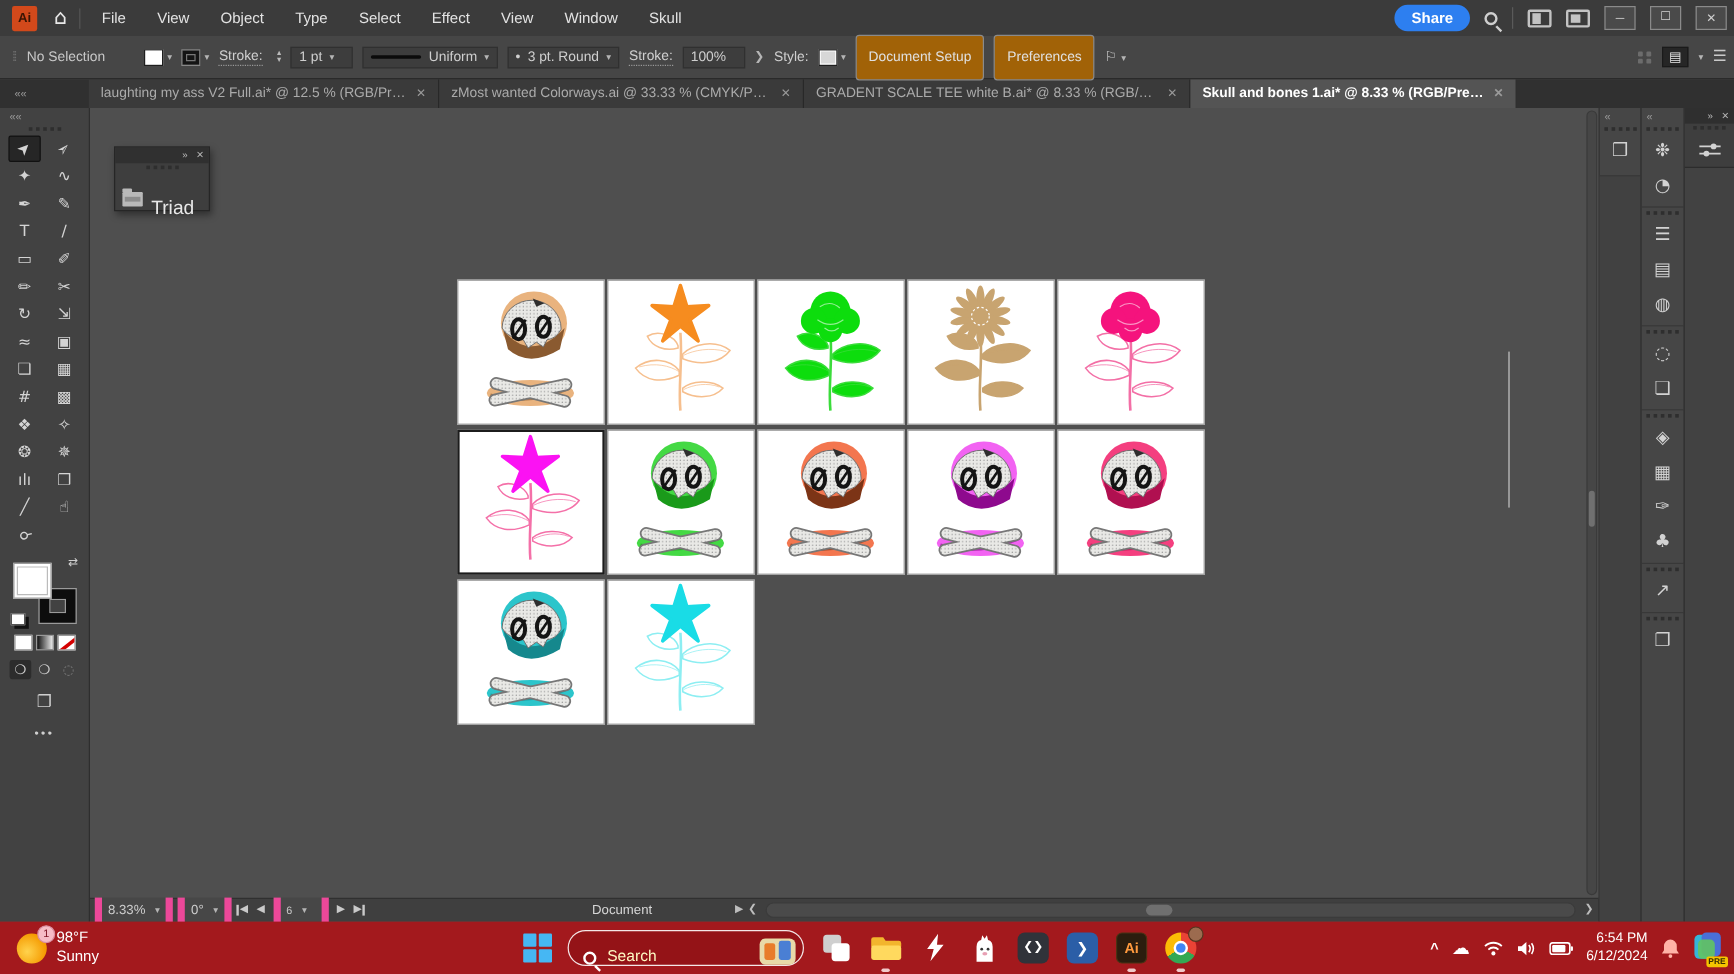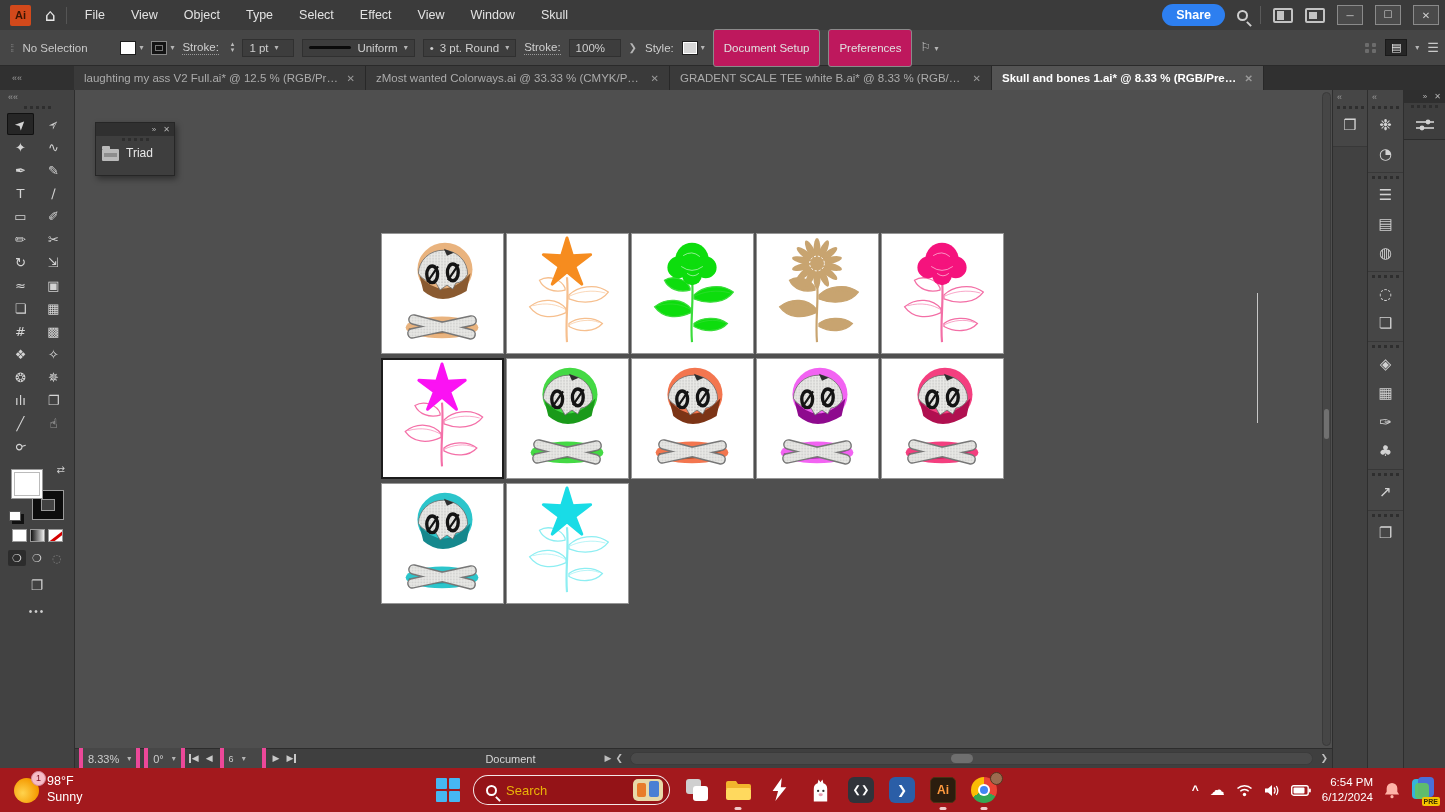--- a/index.html
+++ b/index.html
@@ -33,21 +33,21 @@
   .cb-grip{color:#6d6d6d;letter-spacing:-2px;margin-right:2px}
   #no-selection{width:90px;color:#c8c8c8}
   .swatch-combo{display:flex;align-items:center;gap:3px}
   .fill-swatch{width:16px;height:14px;background:#fff;border:1px solid #1e1e1e;box-shadow:inset 0 0 0 1px #fff}
   .stroke-swatch{width:16px;height:14px;background:#141414;border:1px solid #888;box-shadow:inset 0 0 0 3px #141414, inset 0 0 0 4px #777}
   .chev{color:#b5b5b5;font-size:8px}
   .dotted-label{border-bottom:1px dotted #9a9a9a;padding-bottom:1px}
   .stepper{display:flex;flex-direction:column;font-size:7px;color:#bbb;line-height:.8;margin-left:4px}
   .cb-field{display:flex;align-items:center;gap:6px;background:#3d3d3d;border:1px solid #303030;padding:2px 6px;min-width:52px}
   .profile-line{width:42px;height:3px;background:#0b0b0b;border-radius:2px}
-  .cb-btn{border:1px solid #8a8a8a;border-radius:3px;padding:12px 10px;color:#e0e0e0;background:#be185d}
+  .cb-btn{border:1px solid #8a8a8a;border-radius:3px;padding:12px 10px;color:#e0e0e0;background:#a16207}
   #cb-right{position:absolute;right:6px;display:flex;align-items:center;gap:8px}
   .dots4{display:grid;grid-template-columns:5px 5px;gap:2px;opacity:.45}
   .dots4 i{width:4px;height:4px;background:#9a9a9a;border-radius:1px}
   #workspace-btn{background:#262626;border:1px solid #1a1a1a;color:#e8e8e8;padding:2px 5px;font-size:11px}
 
   
   #tabbar{height:24px;background:#303030;display:flex;align-items:stretch;padding-left:4px}
   #tab-collapse{width:70px;color:#9a9a9a;font-size:9px;display:flex;align-items:center;padding-left:8px}
   .doc-tab{display:flex;align-items:center;gap:8px;padding:0 10px;background:#3a3a3a;border-right:1px solid #282828;
     color:#ababab;font-size:11.5px;white-space:nowrap;overflow:hidden}
@@ -87,28 +87,28 @@
   #artboard-grid{position:absolute;left:306px;top:143px;display:grid;grid-template-columns:repeat(5,123px);grid-auto-rows:121px;gap:4px 2px}
   .artboard{background:#fff;border:1px solid #969696;position:relative}
   .artboard.selected{border:2px solid #1c1c1c}
   .artboard svg{width:100%;height:100%;display:block}
   #triad-panel{position:absolute;left:20px;top:32px;width:80px;height:54px;background:#3e3e3e;border:1px solid #262626;box-shadow:2px 3px 6px rgba(0,0,0,.4)}
   #triad-hdr{height:13px;background:#303030;display:flex;justify-content:flex-end;align-items:center;gap:7px;padding:0 4px;color:#b5b5b5;font-size:8px}
   #triad-body{display:flex;align-items:center;gap:7px;padding:2px 6px}
   .folder-ic{width:17px;height:12px;background:#b9b9b9;border-radius:1px;position:relative;margin-top:4px}
   .folder-ic::before{content:"";position:absolute;top:-3px;left:0;width:8px;height:3px;background:#b9b9b9;border-radius:1px 1px 0 0}
   .folder-ic::after{content:"";position:absolute;top:4px;left:2px;width:13px;height:4px;background:#8d8d8d}
-  #triad-label{color:#e8e8e8;font-size:12px;margin-top:0}
+  #triad-label{color:#e8e8e8;font-size:16px;margin-top:20px}
   #guide-line{position:absolute;left:1182px;top:203px;width:1px;height:130px;background:#dcdcdc;opacity:.85}
   #vscroll{position:absolute;right:1px;top:2px;bottom:2px;width:9px;background:#464646;border:1px solid #3a3a3a;border-radius:5px}
   #vscroll .thumb{position:absolute;left:1px;right:1px;top:316px;height:30px;background:#707070;border-radius:4px}
 
   
   #statusbar{height:20px;background:#3f3f3f;border-top:1px solid #2d2d2d;display:flex;align-items:center;padding:0 4px;gap:4px;color:#cdcdcd;font-size:11px}
-  .sbox{display:flex;align-items:center;gap:8px;background:#474747;border:4px solid #ec4899;padding:15px 5px;height:16px}
+  .sbox{display:flex;align-items:center;gap:8px;background:#474747;border:6px solid #ec4899;padding:15px 5px;height:16px}
   .navg{display:flex;align-items:center;gap:7px;color:#c9c9c9;font-size:9px}
   .nav-first{border-left:2px solid #c9c9c9;padding-left:1px}
   .nav-last{border-right:2px solid #c9c9c9;padding-right:1px}
   #sb-status{margin-left:120px;width:180px;text-align:center;color:#d6d6d6}
   #hscroll{flex:1;position:relative;height:13px;background:#4a4a4a;border:1px solid #3b3b3b;border-radius:7px;margin:0 3px}
   #hscroll .thumb{position:absolute;top:1px;left:47%;width:22px;height:9px;background:#6f6f6f;border-radius:5px}
   .sb-arrow{color:#bdbdbd;font-size:9px}
 
   
   #rightdock{width:113px;display:flex;background:#3c3c3c}
@@ -125,21 +125,21 @@
   #taskbar{height:44px;background:#a3191d;position:relative;display:flex;align-items:center}
   #weather{position:absolute;left:14px;display:flex;align-items:center;gap:8px;color:#fff}
   #sun{width:25px;height:25px;border-radius:50%;background:radial-gradient(circle at 35% 60%,#ffd34d,#f59a00 70%);position:relative}
   #weather-badge{position:absolute;top:-7px;right:-7px;width:15px;height:15px;border-radius:50%;background:#f6bcc6;color:#7a1020;
     font-size:9px;display:flex;align-items:center;justify-content:center;border:1px solid #d98ea0}
   #weather-text{line-height:1.25;font-size:12.5px}
   #task-center{position:absolute;left:436px;display:flex;align-items:center;gap:13px}
   #start-btn{display:grid;grid-template-columns:11px 11px;gap:2px}
   #start-btn i{width:11px;height:11px;background:#46b7f3;border-radius:1px}
   #search-pill{width:197px;height:30px;border:1px solid rgba(255,255,255,.9);border-radius:15px;background:rgba(120,10,14,.35);
-    display:flex;align-items:center;gap:9px;padding:0 6px 0 12px;color:#eab308}
+    display:flex;align-items:flex-end;gap:9px;padding:0 6px 0 12px;color:#fef9c3}
   #search-pill .mag{border-color:#fff}#search-pill .mag::after{background:#fff}
   #search-label{flex:1;font-size:13px}
   #bing-deco{width:30px;height:22px;border-radius:5px;background:#e8d9a8;position:relative;overflow:hidden}
   #bing-deco::before{content:"";position:absolute;left:4px;top:4px;width:9px;height:14px;background:#e87c2a;border-radius:2px}
   #bing-deco::after{content:"";position:absolute;right:4px;top:2px;width:10px;height:16px;background:#4a7fd4;border-radius:2px}
   .app-ic{width:28px;height:28px;display:flex;align-items:center;justify-content:center;position:relative}
   .run-dot{position:absolute;bottom:-6px;left:50%;transform:translateX(-50%);width:7px;height:3px;border-radius:2px;background:#f0c9c9}
   .tv-back{position:absolute;left:3px;top:3px;width:15px;height:15px;background:#cfcfcf;border-radius:3px}
   .tv-front{position:absolute;right:3px;bottom:3px;width:15px;height:15px;background:#fff;border-radius:3px}
   .ps-ic{width:26px;height:26px;background:#2b5ea7;border-radius:6px;color:#fff;display:flex;align-items:center;justify-content:center;font-size:12px}

